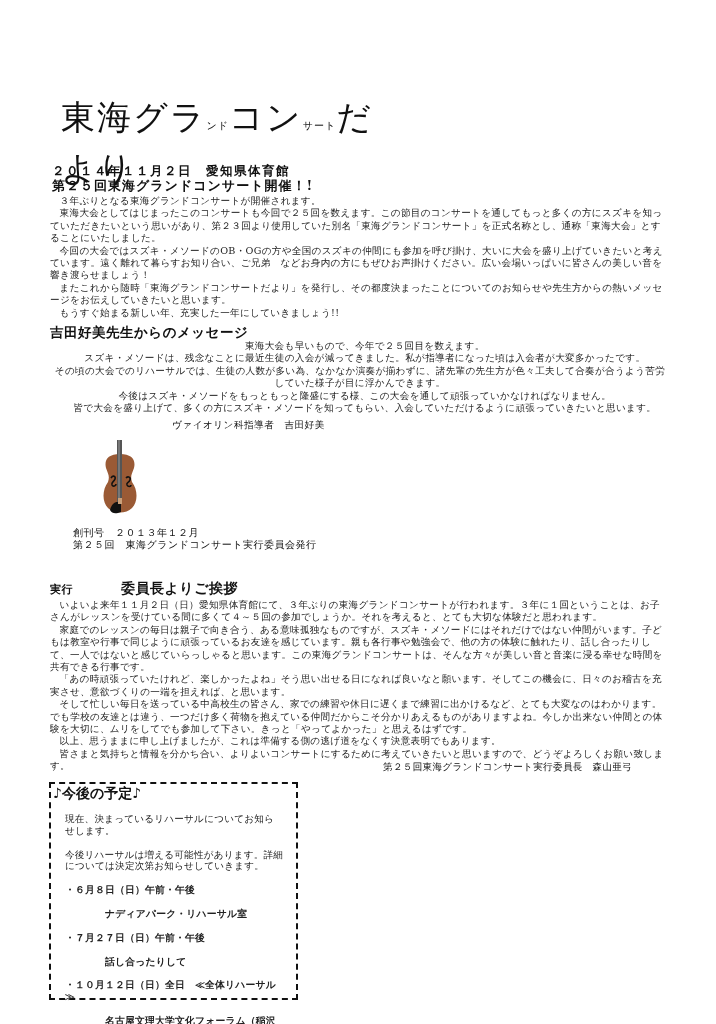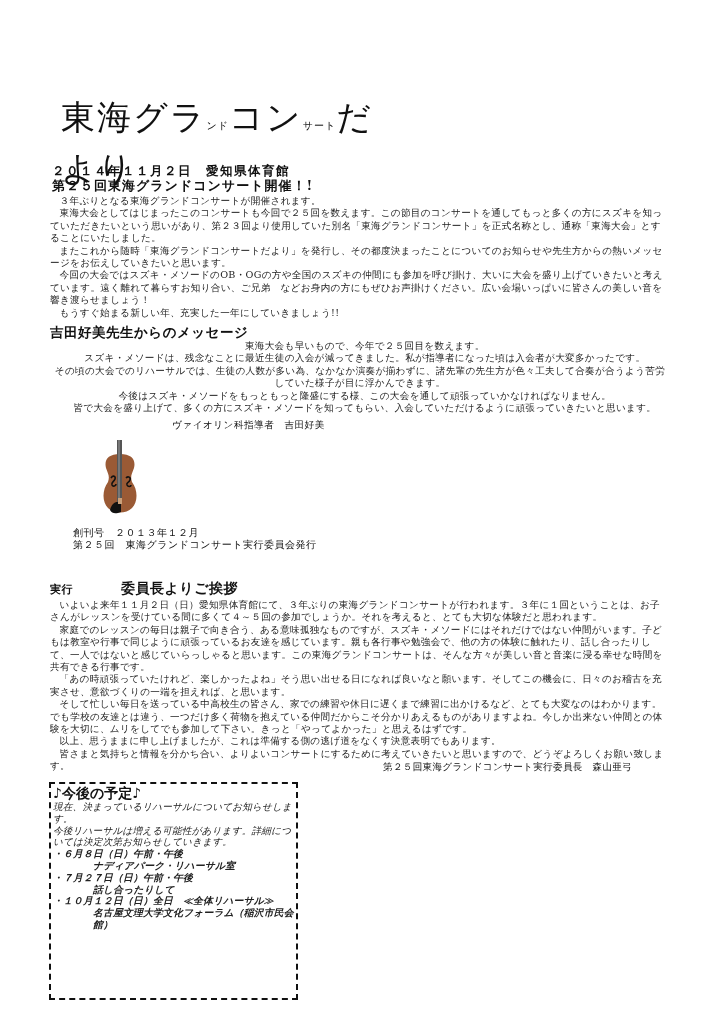--- a/index.html
+++ b/index.html
@@ -38,40 +38,40 @@
   .sec3-title { left: 50px; top: 580px; font-size: 11px; }
   .sec3-title .sm { font-size: 14px; padding-left: 48px; }
   .sec3 { left: 50px; top: 591px; width: 620px; margin-top: 8px; }
   .sig2 { left: 383px; top: 761px; font-size: 9.6px; letter-spacing: 0.3px; }
   .schedule-box {
     left: 49px; top: 782px; width: 245px; height: 214px;
     border: 2px dashed #111;
   }
   .sched-title { font-size: 14px; font-weight: bold; line-height: 16px; margin: 1px 0 0 2px; }
   .sched-body { font-size: 9.6px; line-height: 11.8px; letter-spacing: 0.2px; margin-left: 2px; color: #222; }
-  .sched-body p { margin: 0; font-style: italic; }
+  .sched-body p { margin: 12px; }
   .sched-item { font-weight: bold; font-size: 9.8px; }
   .sched-venue { font-weight: bold; padding-left: 40px; font-size: 9.8px; }
 </style>
 </head>
 <body>
 
 <div class="abs title">
   <span>東海グラ</span><span class="small">ンド</span><span>コン</span><span class="small">サート</span><span>だ</span><br>
   <span>より</span>
 </div>
 
 <div class="abs dateline">２０１４年１１月２日　愛知県体育館</div>
 <div class="abs headline">第２５回東海グランドコンサート開催！!</div>
 
 <div class="abs body-text sec1">
   <p class="indent">３年ぶりとなる東海グランドコンサートが開催されます。</p>
   <p class="indent">東海大会としてはじまったこのコンサートも今回で２５回を数えます。この節目のコンサートを通してもっと多くの方にスズキを知っていただきたいという思いがあり、第２３回より使用していた別名「東海グランドコンサート」を正式名称とし、通称「東海大会」とすることにいたしました。</p>
+  <p class="indent">今回の大会ではスズキ・メソードのOB・OGの方や全国のスズキの仲間にも参加を呼び掛け、大いに大会を盛り上げていきたいと考えています。遠く離れて暮らすお知り合い、ご兄弟　などお身内の方にもぜひお声掛けください。広い会場いっぱいに皆さんの美しい音を響き渡らせましょう！</p>
   <p class="indent">またこれから随時「東海グランドコンサートだより」を発行し、その都度決まったことについてのお知らせや先生方からの熱いメッセージをお伝えしていきたいと思います。</p>
-  <p class="indent">今回の大会ではスズキ・メソードのOB・OGの方や全国のスズキの仲間にも参加を呼び掛け、大いに大会を盛り上げていきたいと考えています。遠く離れて暮らすお知り合い、ご兄弟　などお身内の方にもぜひお声掛けください。広い会場いっぱいに皆さんの美しい音を響き渡らせましょう！</p>
   <p class="indent">もうすぐ始まる新しい年、充実した一年にしていきましょう!!</p>
 </div>
 
 <div class="abs h2 sec2-title">吉田好美先生からのメッセージ</div>
 <div class="abs body-text sec2">
   <p class="indent">東海大会も早いもので、今年で２５回目を数えます。</p>
   <p class="indent">スズキ・メソードは、残念なことに最近生徒の入会が減ってきました。私が指導者になった頃は入会者が大変多かったです。</p>
   <p>その頃の大会でのリハーサルでは、生徒の人数が多い為、なかなか演奏が揃わずに、諸先輩の先生方が色々工夫して合奏が合うよう苦労していた様子が目に浮かんできます。</p>
   <p class="indent">今後はスズキ・メソードをもっともっと隆盛にする様、この大会を通して頑張っていかなければなりません。</p>
   <p class="indent">皆で大会を盛り上げて、多くの方にスズキ・メソードを知ってもらい、入会していただけるように頑張っていきたいと思います。</p>

